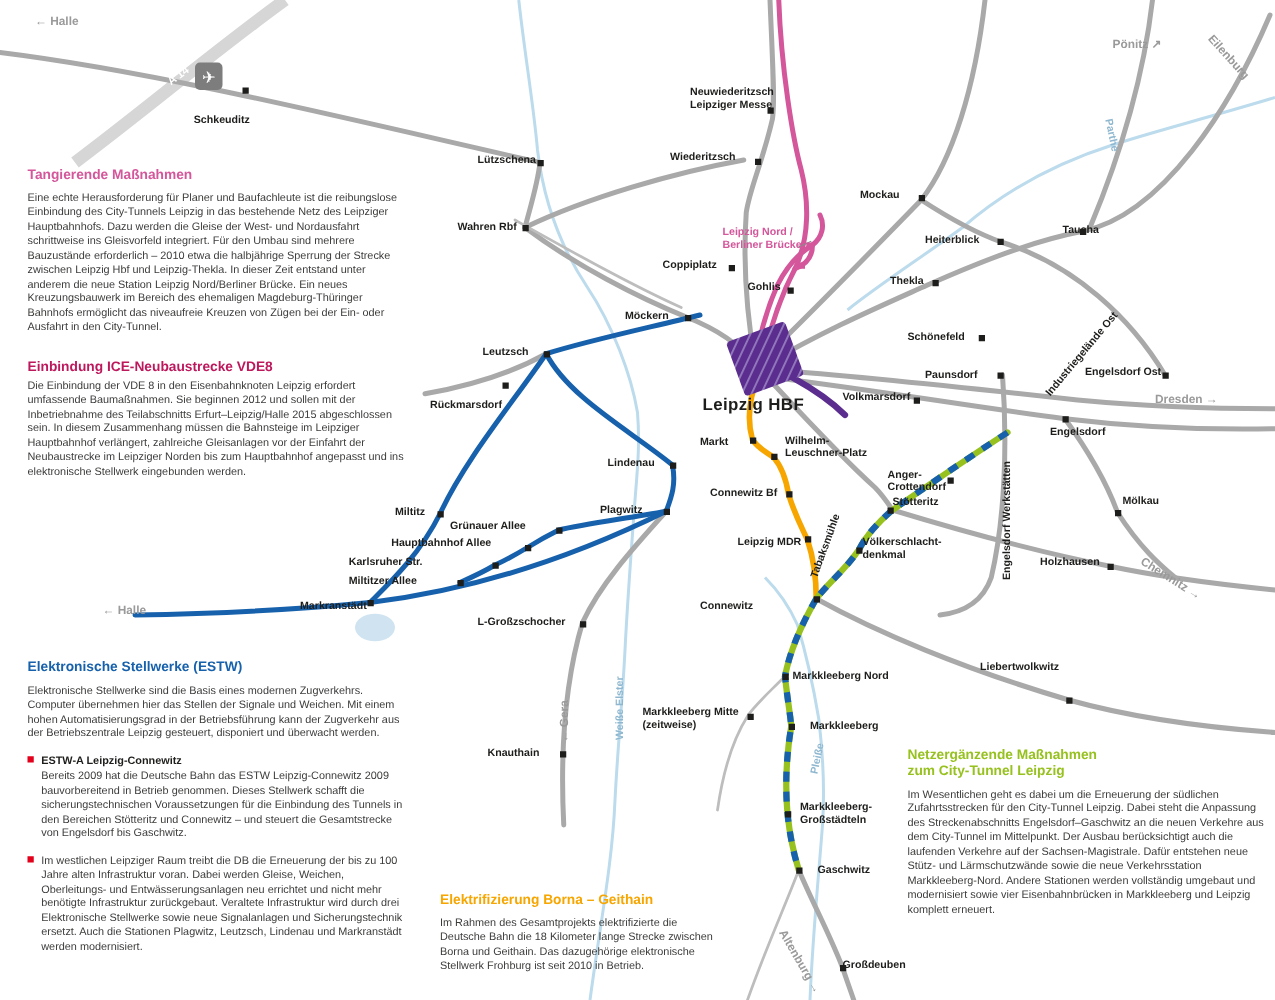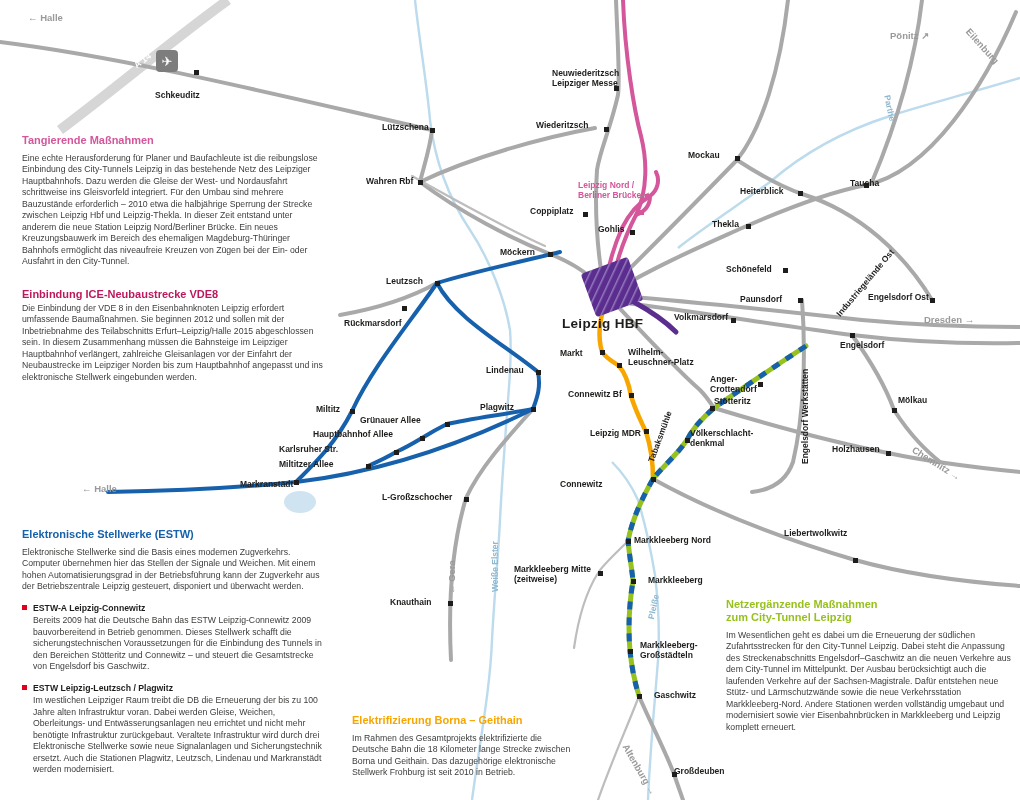--- a/index.html
+++ b/index.html
@@ -271,21 +271,20 @@
     <div class="bullet-item">
       <span class="bullet-sq"></span>
       <div>
         <b>ESTW-A Leipzig-Connewitz</b>
         <span>Bereits 2009 hat die Deutsche Bahn das ESTW Leipzig-Connewitz 2009 bauvorbereitend in Betrieb genommen. Dieses Stellwerk schafft die sicherungstechnischen Voraussetzungen für die Einbindung des Tunnels in den Bereichen Stötteritz und Connewitz – und steuert die Gesamtstrecke von Engelsdorf bis Gaschwitz.</span>
       </div>
     </div>
     <div class="bullet-item">
       <span class="bullet-sq"></span>
       <div>
-        <b>ESTW Leipzig-Leutzsch / Plagwitz</b>
         <span>Im westlichen Leipziger Raum treibt die DB die Erneuerung der bis zu 100 Jahre alten Infrastruktur voran. Dabei werden Gleise, Weichen, Oberleitungs- und Entwässerungsanlagen neu errichtet und nicht mehr benötigte Infrastruktur zurückgebaut. Veraltete Infrastruktur wird durch drei Elektronische Stellwerke sowie neue Signalanlagen und Sicherungstechnik ersetzt. Auch die Stationen Plagwitz, Leutzsch, Lindenau und Markranstädt werden modernisiert.</span>
       </div>
     </div>
   </div>
 
   <div class="tb" style="left:352px;top:682px;width:228px">
     <h2 class="h-orange">Elektrifizierung Borna – Geithain</h2>
     <p>Im Rahmen des Gesamtprojekts elektrifizierte die Deutsche Bahn die 18 Kilometer lange Strecke zwischen Borna und Geithain. Das dazugehörige elektronische Stellwerk Frohburg ist seit 2010 in Betrieb.</p>
   </div>
 

